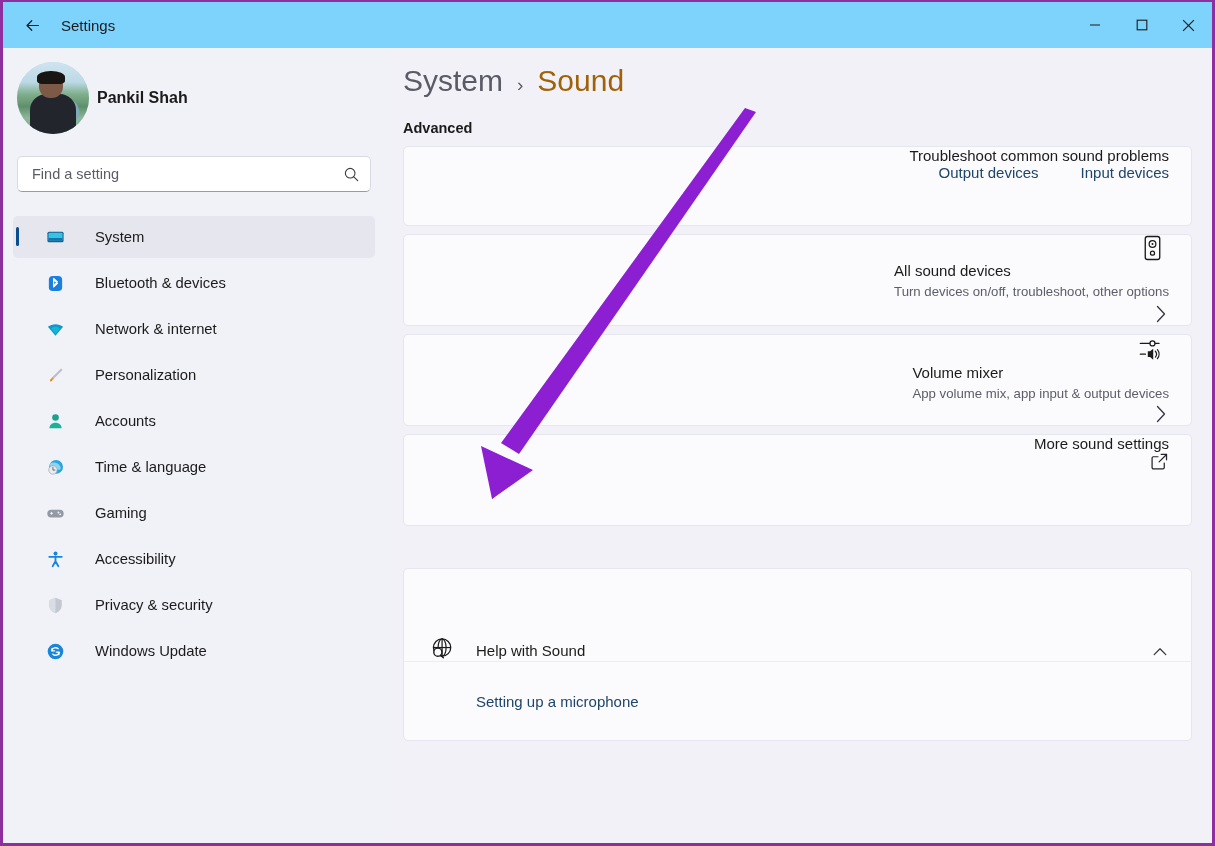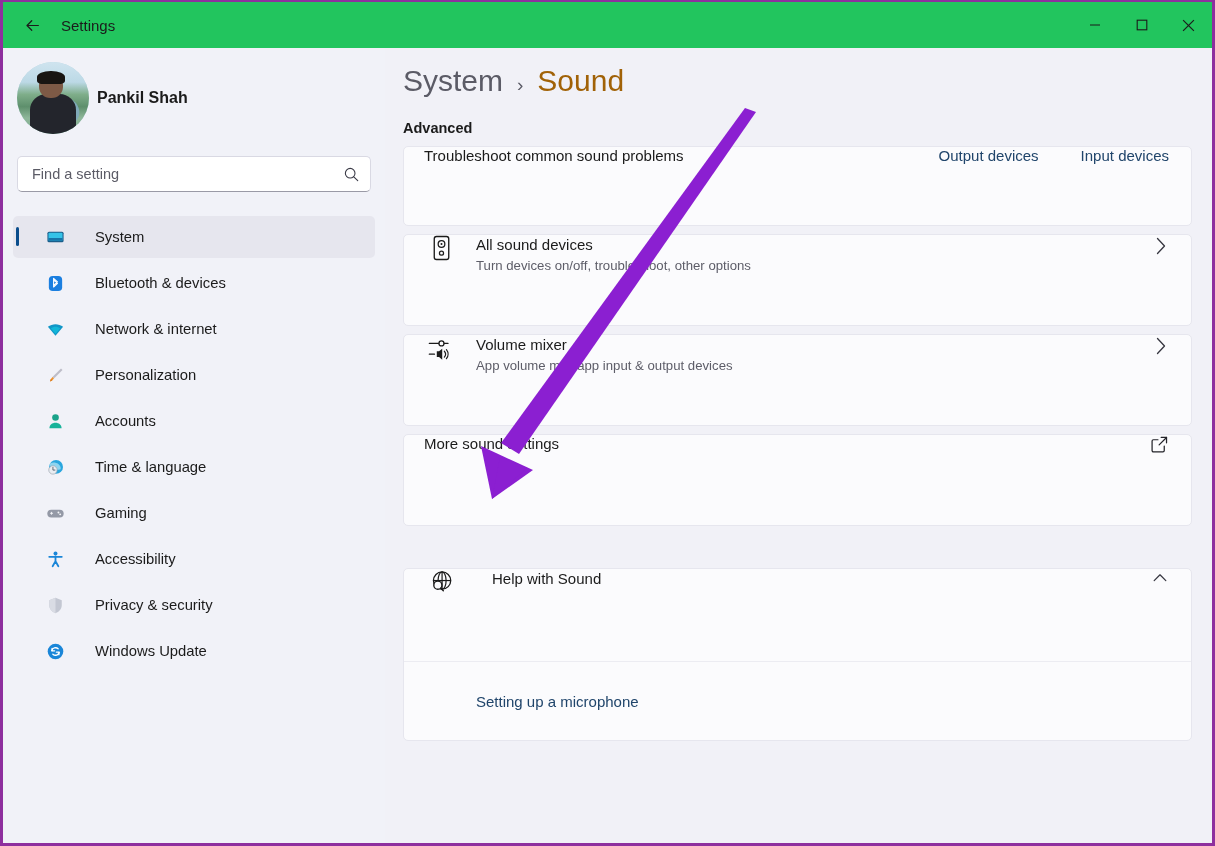--- a/index.html
+++ b/index.html
@@ -25,21 +25,21 @@
     overflow: hidden;
   }
 
   
   #titlebar {
     position: absolute;
     top: 0; left: 0; right: 0;
     height: 46px;
     display: flex;
     align-items: center;
-    background: #22c55e;
+    background: #7dd3fc;
   }
   #back-btn {
     width: 42px; height: 32px;
     margin-left: 8px;
     display: flex; align-items: center; justify-content: center;
     border-radius: 4px;
     color: #1b1b1b;
   }
   #app-title {
     margin-left: 8px;
@@ -207,23 +207,24 @@
   }
 
   .card {
     margin: 0 20px 8px 18px;
     background: #fbfbfd;
     border: 1px solid #e6e6ee;
     border-radius: 5px;
   }
   .row {
     display: flex;
-    align-items: flex-start;
+    align-items: flex-end;
     min-height: 90px;
     padding: 0 22px 0 20px;
+    flex-direction: column;
   }
   .row.short { min-height: 78px; }
   .row-icon {
     width: 34px;
     flex: none;
     display: flex;
     align-items: center;
     justify-content: center;
     color: #1b1b1b;
   }
@@ -258,24 +259,23 @@
     color: #35353f;
     display: flex;
     align-items: center;
   }
   .ext-icon { margin-left: auto; color: #232329; display: flex; }
 
   #spacer { height: 34px; }
 
   .help-header {
     display: flex;
-    align-items: flex-start;
+    align-items: flex-end;
     min-height: 92px;
     padding: 0 22px 0 20px;
-    gap: 16px;
   }
   .help-divider {
     height: 1px;
     background: #ececf2;
     margin: 0;
   }
   .help-body {
     min-height: 78px;
     display: flex;
     align-items: center;

